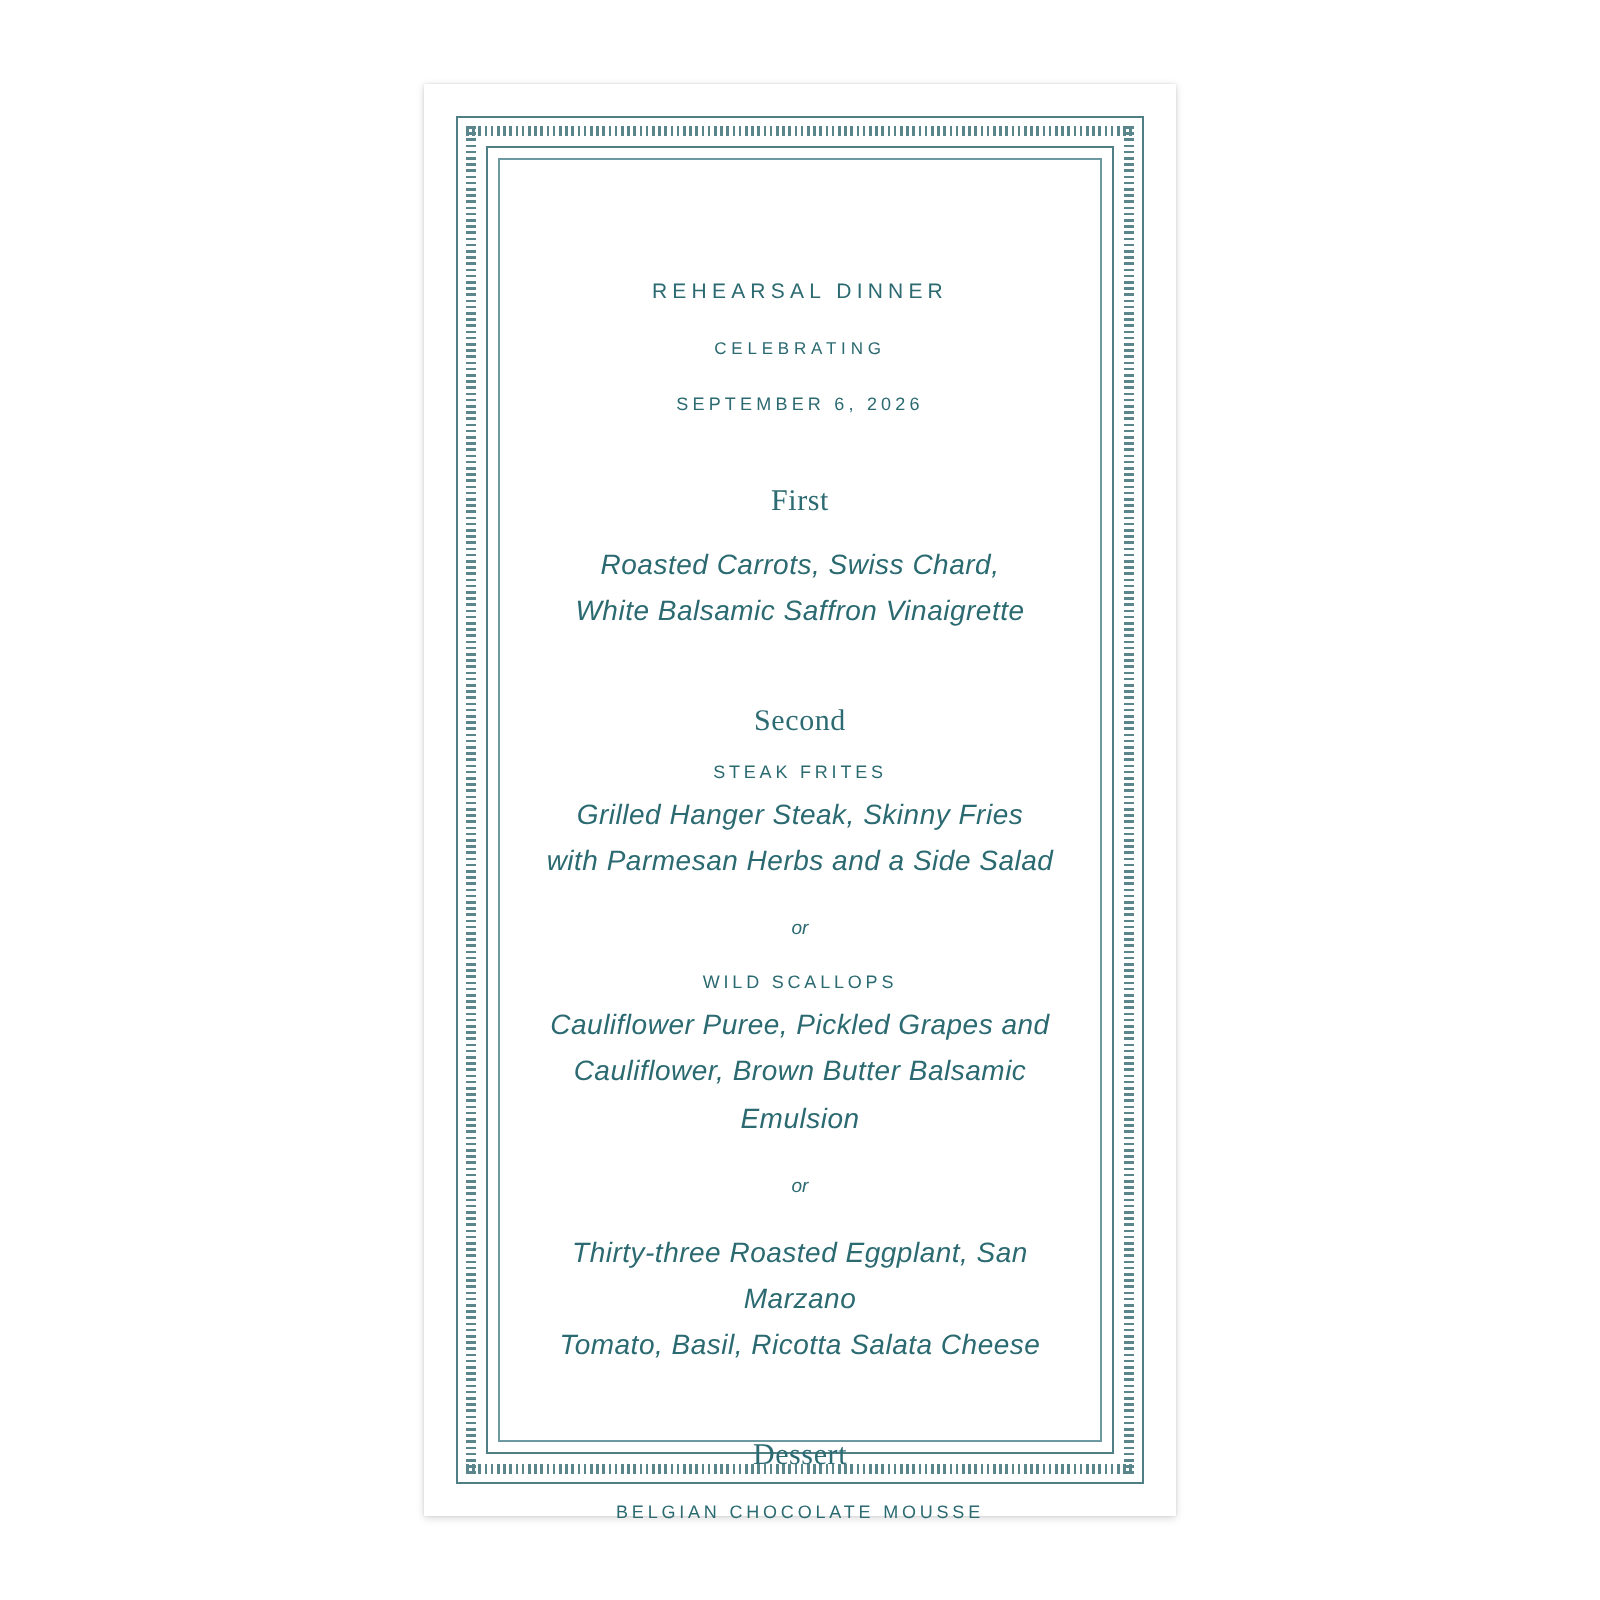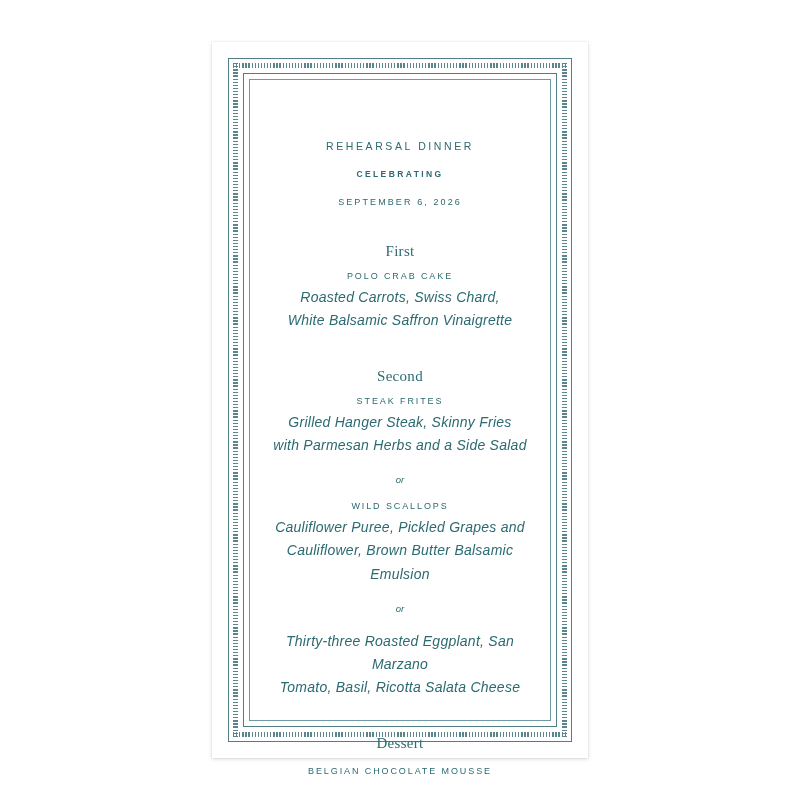--- a/index.html
+++ b/index.html
@@ -85,21 +85,21 @@
     font-size: 10.5px;
     letter-spacing: 2.6px;
     color: #2b6a71;
     font-weight: 500;
   }
   .celebrating {
     margin-top: 17px;
     font-size: 8.5px;
     letter-spacing: 2.4px;
     color: #2b6a71;
-    font-weight: 700;
+    font-weight: 400;
   }
   .couple {
     margin-top: 16px;
     font-family: "Liberation Serif", serif;
     font-size: 30px;
     line-height: 1.1;
     letter-spacing: 0.4px;
     color: #2d6b73;
     font-weight: 400;
   }
@@ -159,21 +159,20 @@
 
     <div class="content">
 
       <div class="eyebrow">REHEARSAL DINNER</div>
       <div class="celebrating">CELEBRATING</div>
       <div class="date">SEPTEMBER 6, 2026</div>
 
       <div class="course first">
         <div class="course-title">First</div>
         <div class="dish-block">
-          <div class="dish-name">POLO CRAB CAKE</div>
           <div class="dish-desc">Roasted Carrots, Swiss Chard,</div>
           <div class="dish-desc">White Balsamic Saffron Vinaigrette</div>
         </div>
       </div>
 
       <div class="course second">
         <div class="course-title">Second</div>
 
         <div class="dish-block">
           <div class="dish-name">STEAK FRITES</div>

